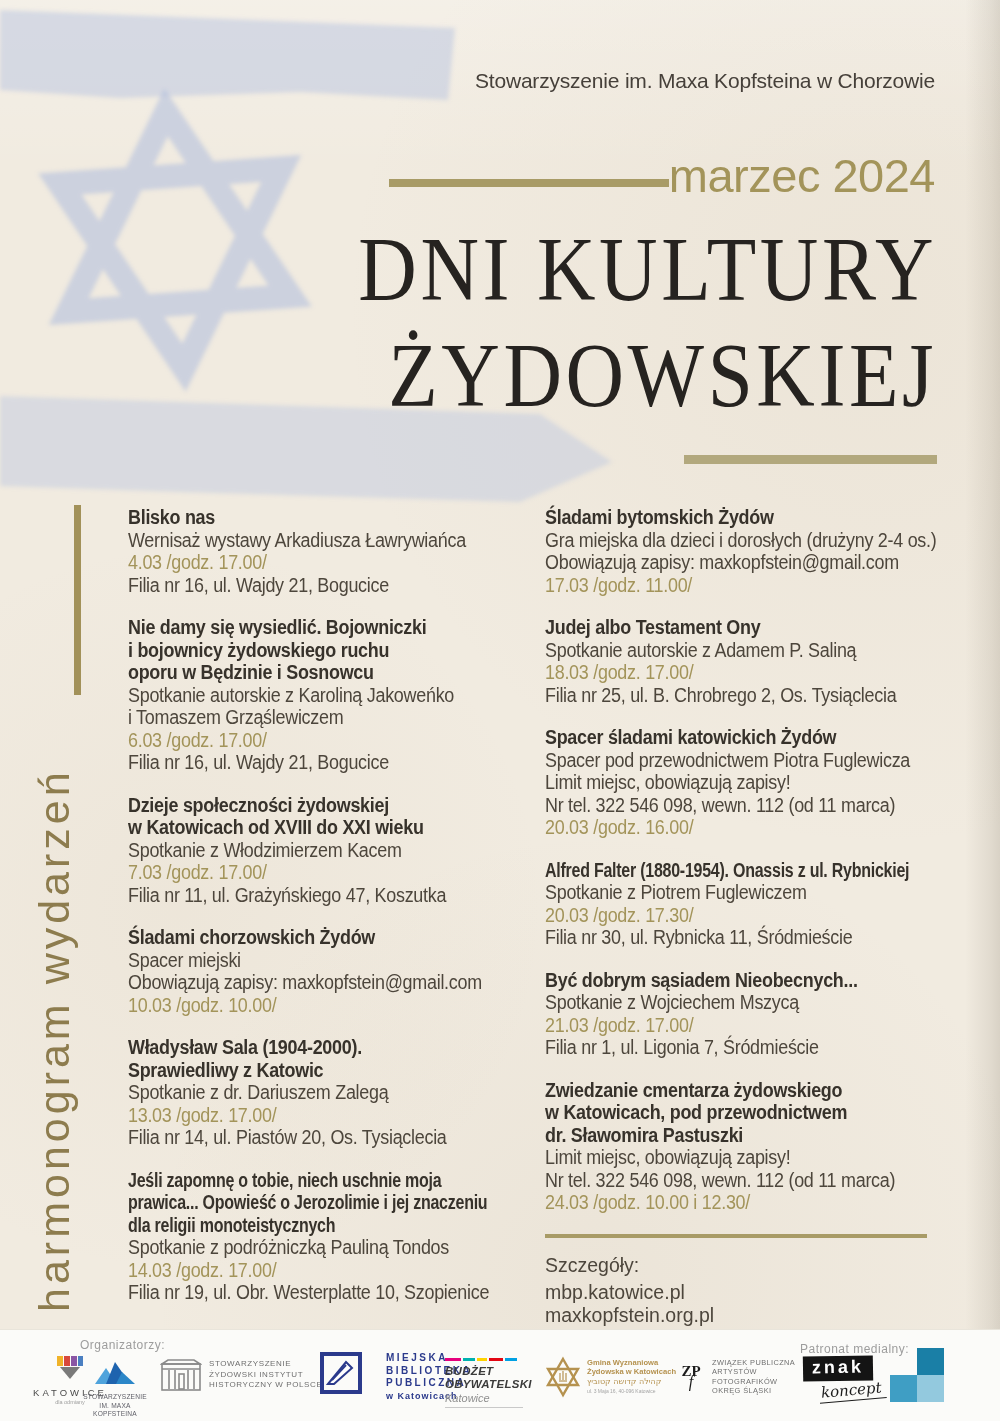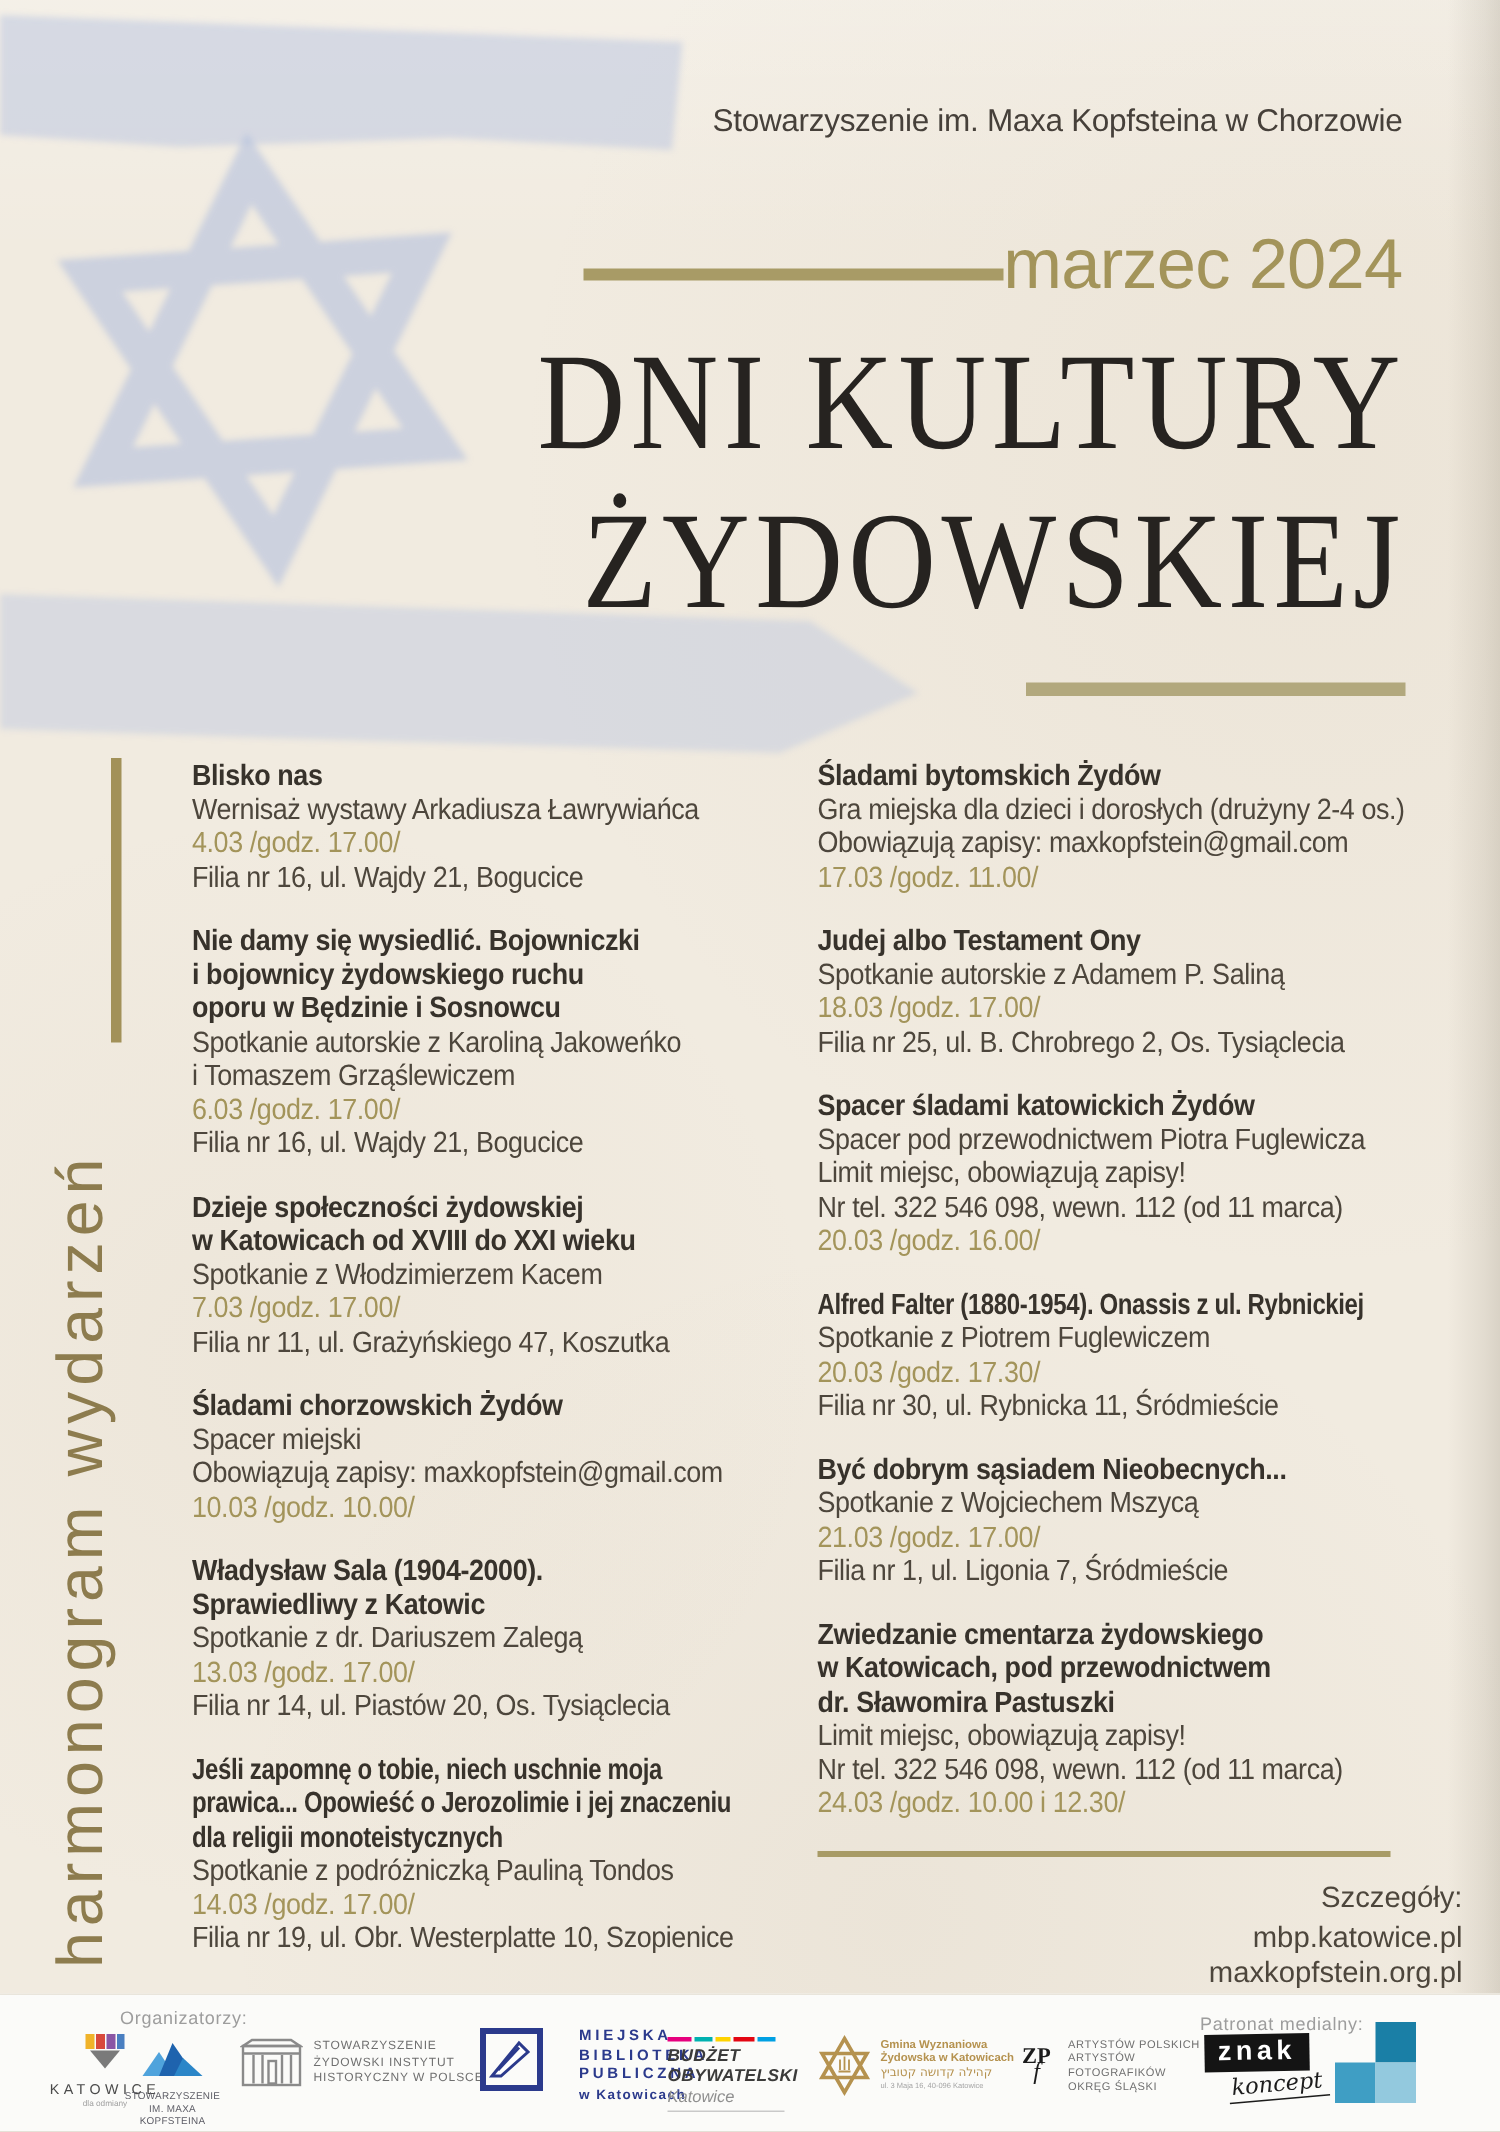--- a/index.html
+++ b/index.html
@@ -38,21 +38,21 @@
   .col-right{left:545px;width:430px;}
   .event{margin-bottom:20px;}
   .ev-title,.ev-line,.ev-date,.ev-loc{
      font-size:19.5px;line-height:22.5px;letter-spacing:-0.3px;white-space:pre;
      transform:scaleX(0.92);transform-origin:left top;}
   .ev-title{font-weight:bold;color:#37322b;}
   .ev-line{color:#4d463c;}
   .ev-date{color:#a3945a;}
   .ev-loc{color:#4d463c;}
   .details-divider{width:382px;height:4px;background:#a89b66;margin:14px 0 16px 0;}
-  .details{font-size:19.5px;line-height:23px;color:#4d463c;text-align:right;}
+  .details{font-size:19.5px;line-height:23px;color:#4d463c;}
   .det-head{margin-bottom:4px;}
   
   .footer{position:absolute;left:0;bottom:0;width:1000px;height:91px;background:#fbfbf9;
           border-top:1px solid #e9e5db;}
   .small-label{position:absolute;font-size:12px;color:#9d9d9d;letter-spacing:0.5px;}
   .lbl-org{left:80px;top:8px;}
   .lbl-patron{left:800px;top:12px;}
   .lg{position:absolute;}
   .lg-katowice{left:28px;top:26px;width:84px;text-align:center;color:#4a4a4a;}
   .kat-name{font-size:9.5px;letter-spacing:3px;margin-top:3px;}
@@ -311,21 +311,21 @@
         <div>Gmina Wyznaniowa</div>
         <div>Żydowska w Katowicach</div>
         <div class="gmina-heb">קהילה קדושה קטוביץ</div>
         <div class="gmina-addr">ul. 3 Maja 16, 40-096 Katowice</div>
       </div>
     </div>
 
     <div class="lg lg-zpaf">
       <div class="zpaf-mono"><span>ZP</span><i>f</i></div>
       <div class="zpaf-lines">
-        <div>ARTYSTÓW POLSKICH</div>
+        <div>ZWIĄZEK PUBLICZNA</div>
         <div>ARTYSTÓW</div>
         <div>FOTOGRAFIKÓW</div>
         <div>OKRĘG ŚLĄSKI</div>
       </div>
     </div>
 
     <div class="lg lg-znak">
       <div class="znak-box">znak</div>
       <div class="znak-script">koncept</div>
     </div>

